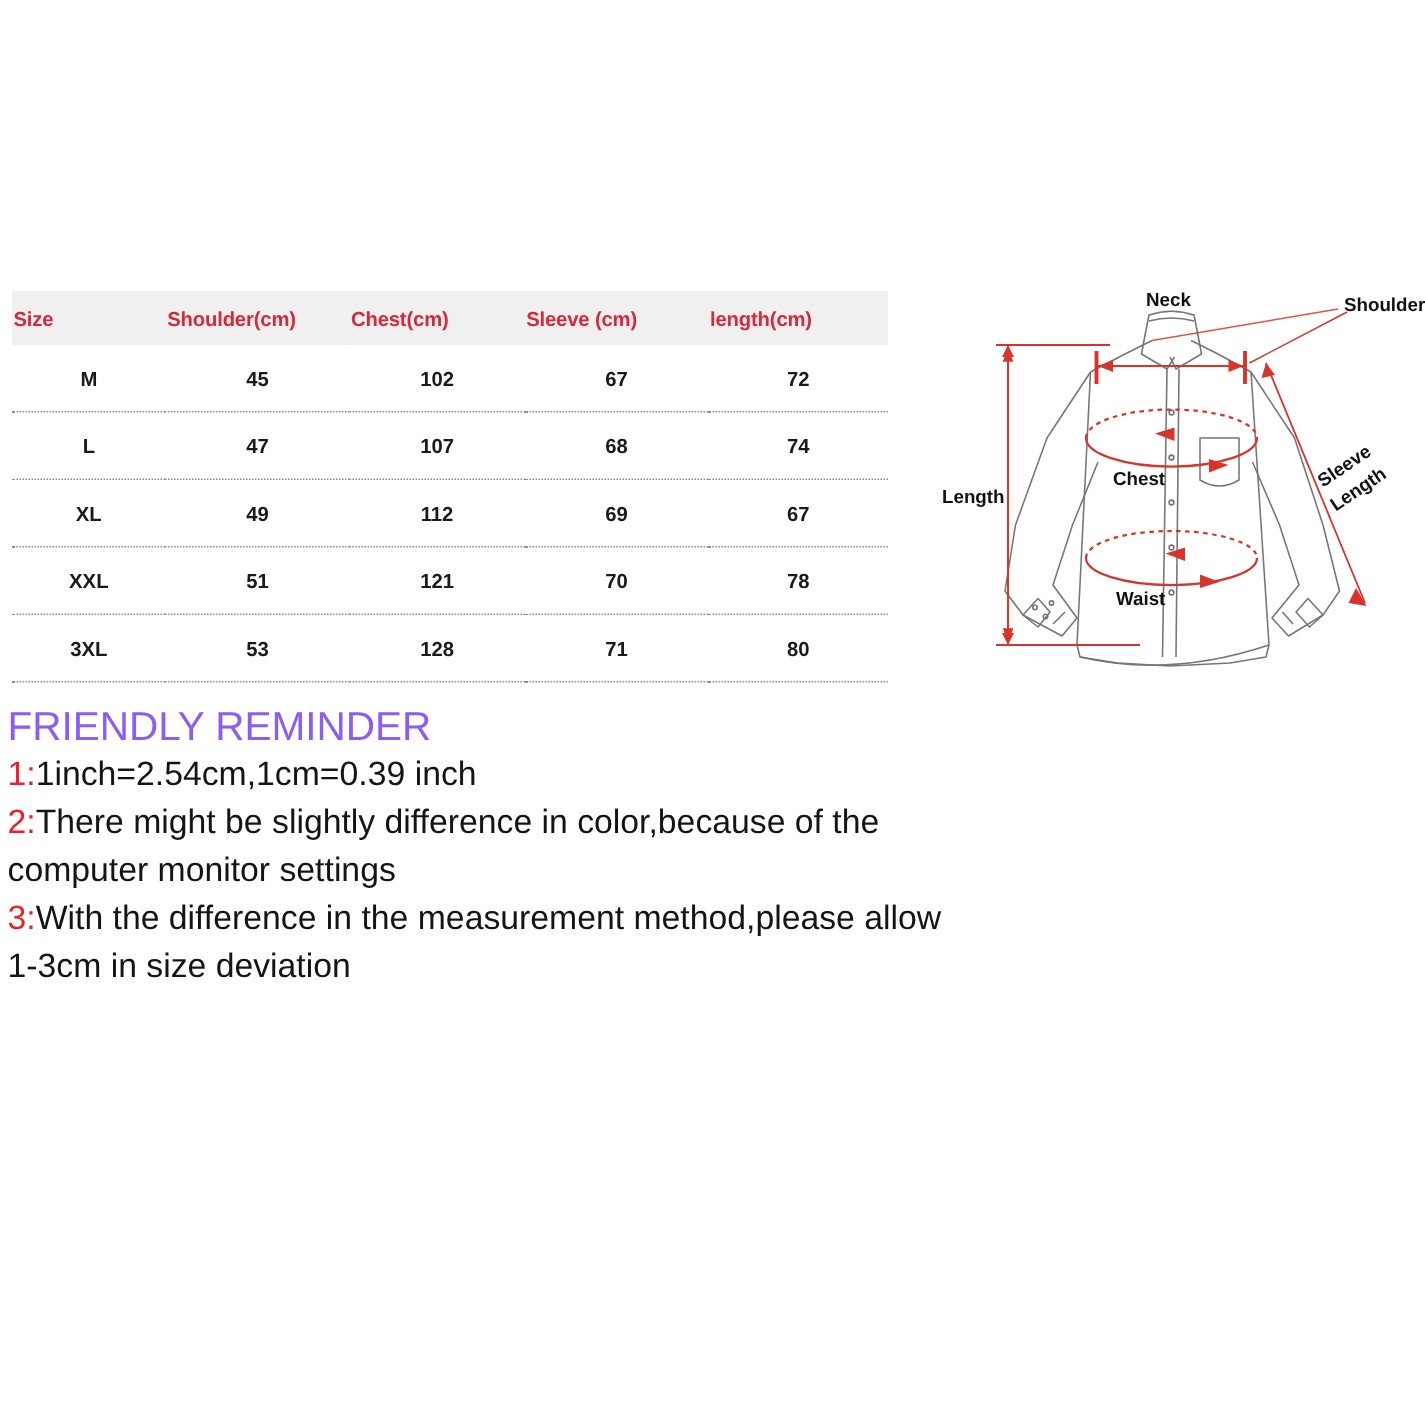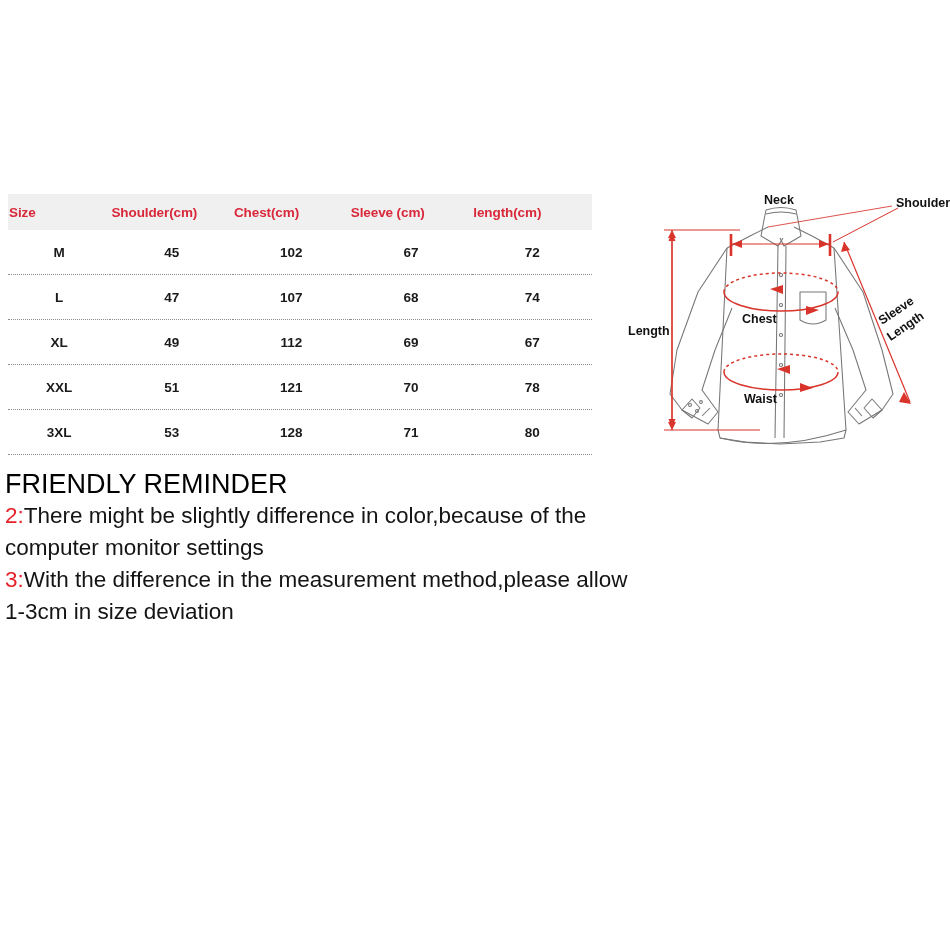--- a/index.html
+++ b/index.html
@@ -78,21 +78,21 @@
   }
 
   
   #reminder {
     position: absolute;
     left: 5px;
     top: 468px;
     width: 940px;
   }
   #reminder-title {
-    color: #000000;
+    color: #8b5cf6;
     font-size: 27px;
     font-weight: normal;
     line-height: 32px;
     letter-spacing: 0px;
     margin: 0 0 0 0;
     font-family: "Liberation Sans", sans-serif;
   }
   .reminder-line {
     color: #141414;
     font-size: 22.5px;
@@ -259,20 +259,21 @@
       <path d="M170,185 L157,189 L170,194 Z" fill="#d9342b" stroke="none"></path>
       <path d="M180,203 L193,208 L180,212 Z" fill="#d9342b" stroke="none"></path>
     </g>
     <text class="diagram-label" x="124" y="223">Waist</text>
   </svg>
 </div>
 
 <div id="reminder">
   <div id="reminder-title">FRIENDLY REMINDER</div>
 
+  <div class="reminder-line"><span class="num">1:</span><span>1inch=2.54cm,1cm=0.39 inch</span></div>
 
   <div class="reminder-line"><span class="num">2:</span><span>There might be slightly difference in color,because of the</span></div>
 
   <div class="reminder-line"><span>computer monitor settings</span></div>
 
   <div class="reminder-line"><span class="num">3:</span><span>With the difference in the measurement method,please allow</span></div>
 
   <div class="reminder-line"><span>1-3cm in size deviation</span></div>
 
 </div>

